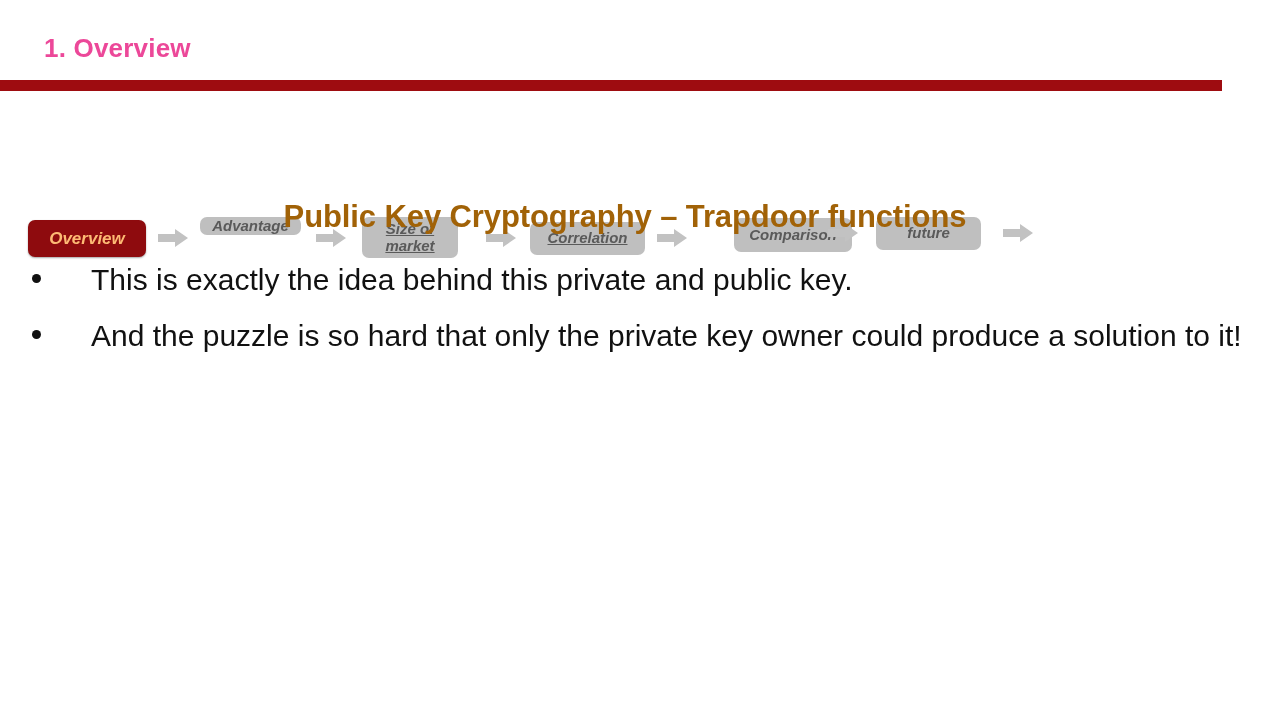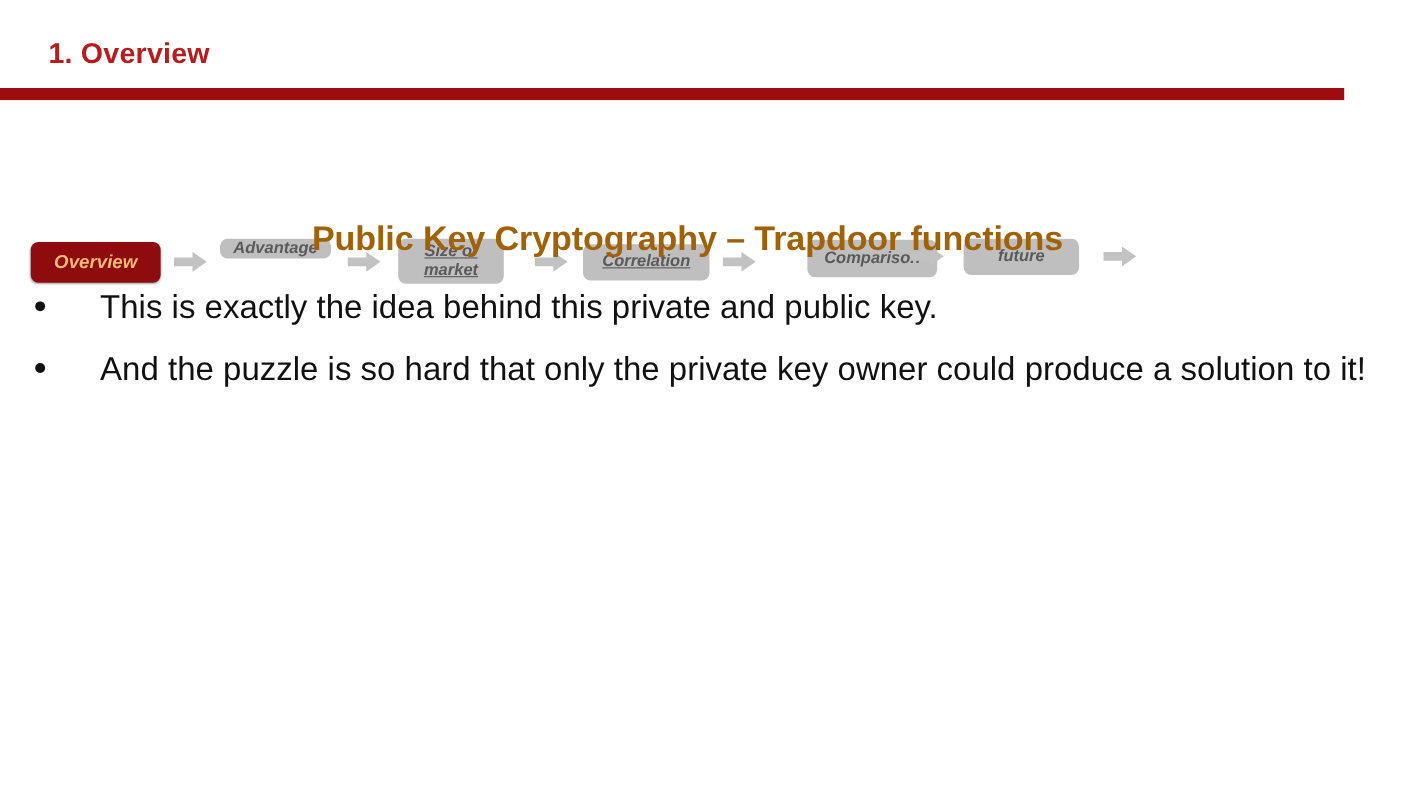--- a/index.html
+++ b/index.html
@@ -22,21 +22,21 @@
     top: 0;
     width: 1280px;
     height: 90px;
   }
   #section-title {
     position: absolute;
     left: 44px;
     top: 33px;
     font-size: 26px;
     font-weight: bold;
-    color: #b91c1c;
+    color: #ec4899;
     letter-spacing: 0.2px;
     white-space: nowrap;
   }
   #header-rule {
     position: absolute;
     left: 0;
     top: 80px;
     width: 1222px;
     height: 11px;
     background: #9E0C10;

